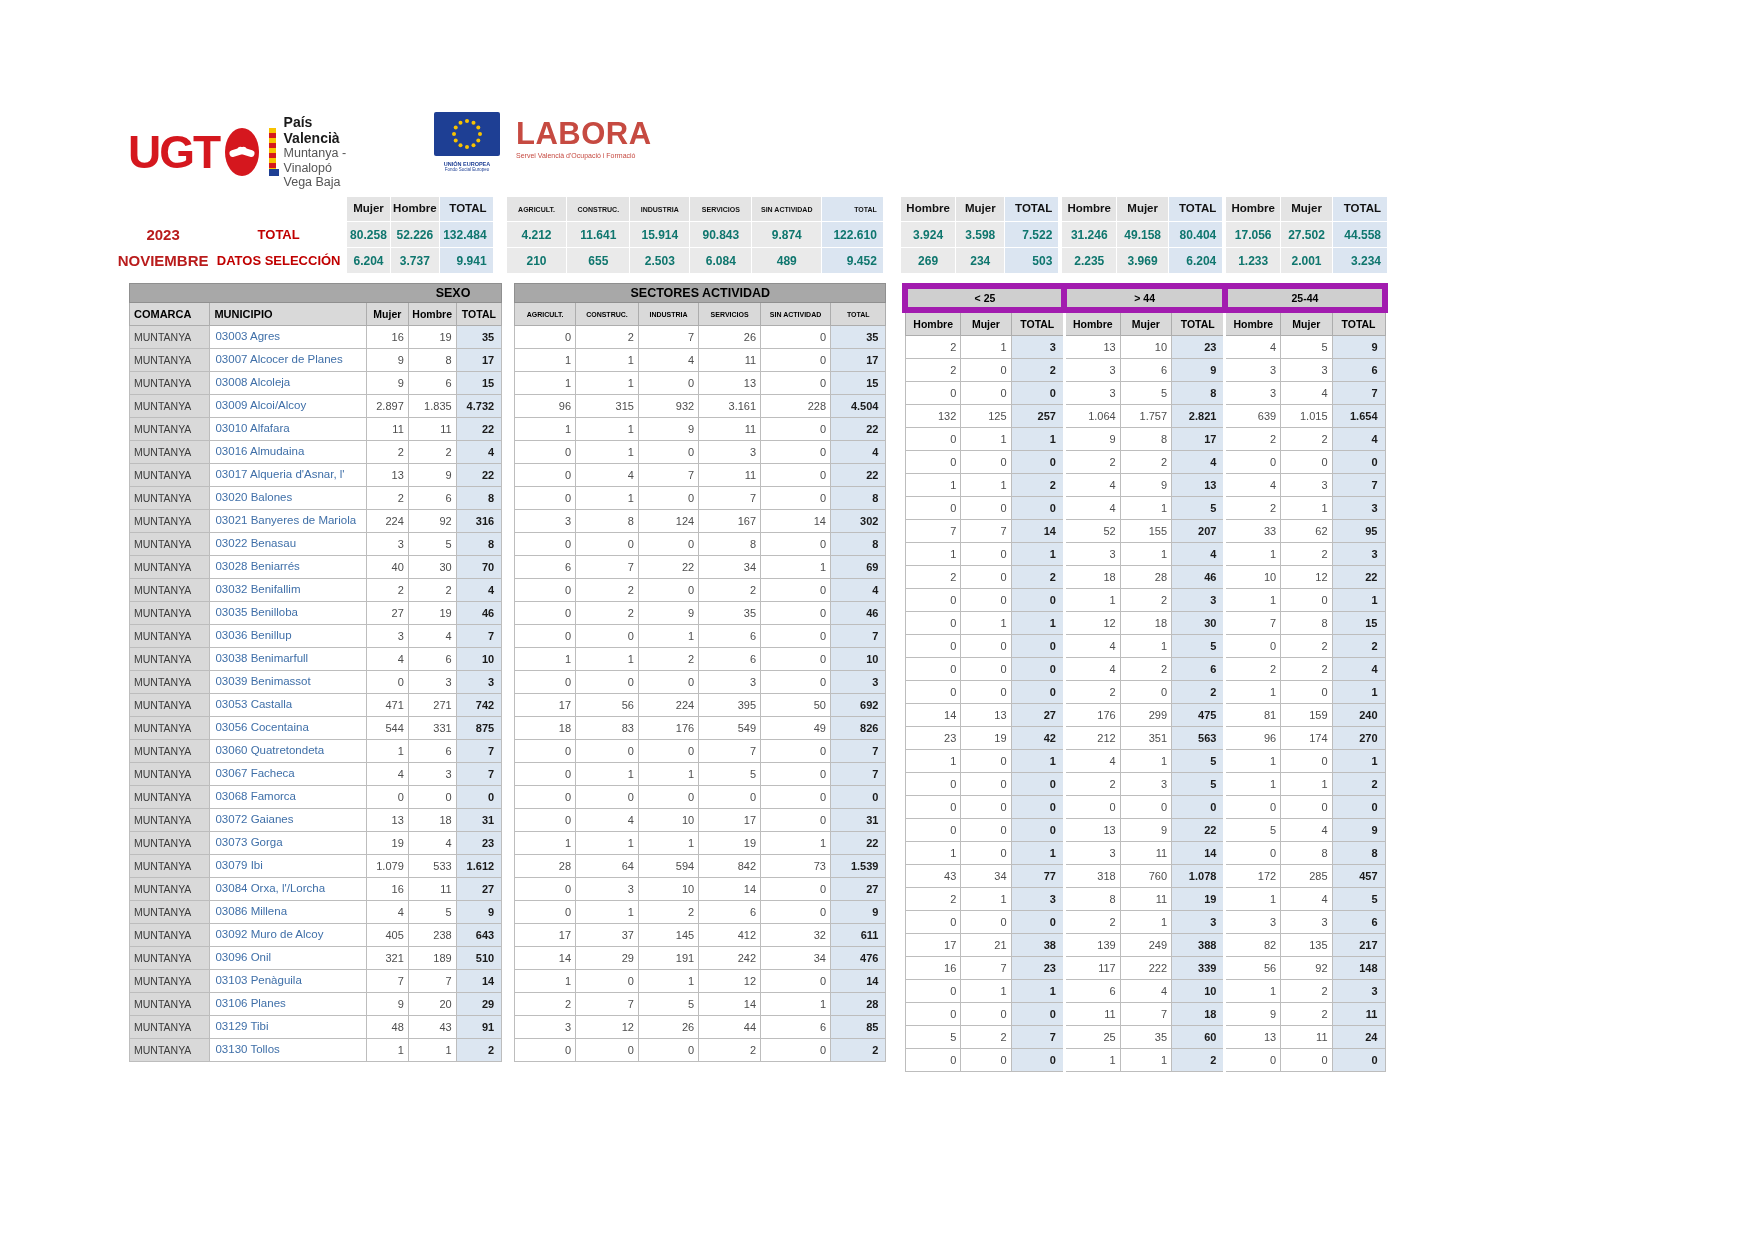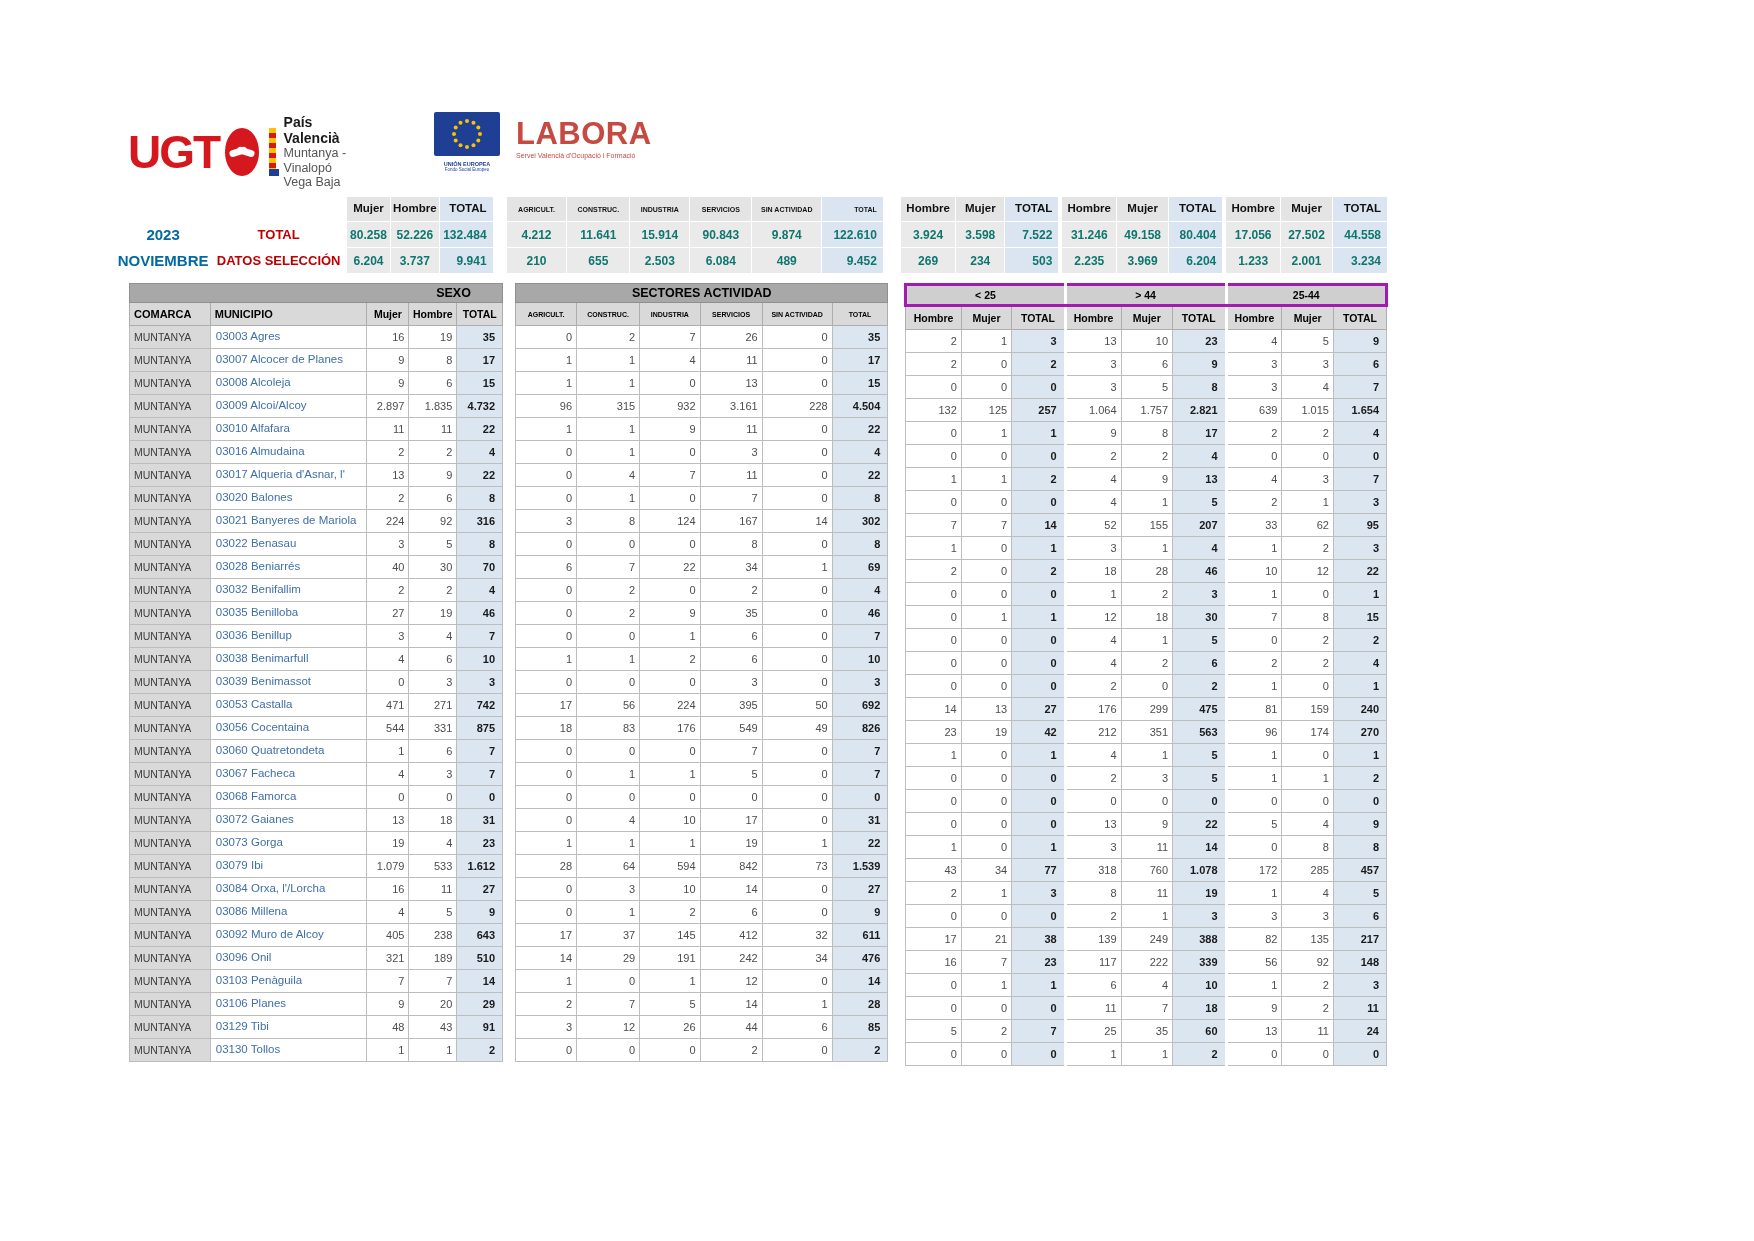--- a/index.html
+++ b/index.html
@@ -35,31 +35,31 @@
   .summary{position:absolute;top:196px;left:115px;}
   .summary td{height:22px;line-height:1;overflow:hidden;white-space:nowrap;}
   .summary tr.vals td{height:23px;}
   td.blank{background:#fff;}
   td.sh{background:#e4e4e4;font-weight:bold;font-size:11.5px;text-align:center;color:#111;
         border:1px solid #fff;}
   td.sh.small{font-size:7px;}
   td.sv{background:#eaeaea;font-weight:bold;font-size:12px;text-align:center;color:#0f766e;
         border:1px solid #fff;}
   td.stot{background:#dbe5f1;text-align:right;padding-right:6px;}
-  td.yearcell{font-size:15px;font-weight:bold;color:#0369a1;text-align:center;}
+  td.yearcell{font-size:15px;font-weight:bold;color:#b91c1c;text-align:center;}
   td.redcell{font-size:13px;font-weight:bold;color:#c00000;text-align:center;}
   td.gapr{border-right:4px solid #fff;}
 
   
   .maintbl{position:absolute;top:283px;left:129px;}
   .maintbl td{overflow:hidden;white-space:nowrap;line-height:1;}
   td.band{background:#a8a8a8;border:1px solid #8f8f8f;height:16px;
           font-weight:bold;font-size:12.5px;color:#000;text-align:center;}
   td.band.b1pad{padding-left:276px;}
-  td.ageband{background:#cfcfcf;border:3px solid #a21caf;height:16px;
+  td.ageband{background:#cfcfcf;border:6px solid #a21caf;height:16px;
              font-weight:bold;font-size:10.5px;color:#000;text-align:center;}
   td.hd{background:#d9d9d9;border:1px solid #adadad;height:20px;
         font-weight:bold;font-size:10.5px;color:#000;text-align:center;}
   td.hd.small{font-size:7px;}
   td.hd.alft{text-align:left;padding-left:4px;font-size:11px;}
   .maintbl tbody td{height:20px;border:1px solid #bdbdbd;background:#fff;
                     font-size:11px;color:#4d4d4d;text-align:right;padding-right:4px;}
   .maintbl tbody td.comarca{background:#d9d9d9;color:#3c3c3c;text-align:left;
                             padding-left:4px;font-size:10.5px;}
   .maintbl tbody td.muni{color:#3f6fa8;text-align:left;padding-left:5px;font-size:11.5px;}

